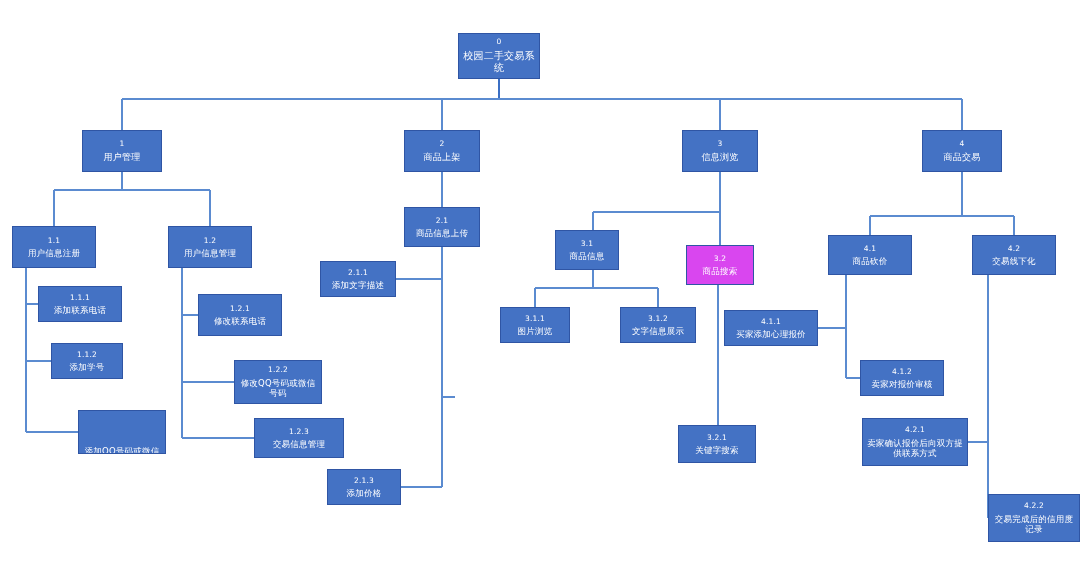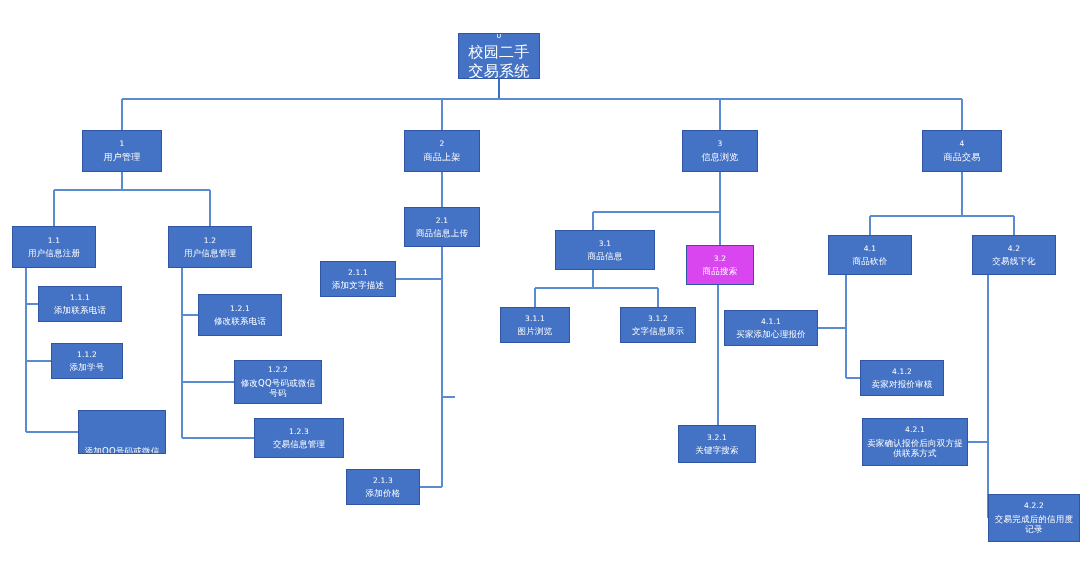--- a/index.html
+++ b/index.html
@@ -52,21 +52,21 @@
     letter-spacing: 0.2px;
     margin-bottom: 3px;
     white-space: nowrap;
   }
   .node .node-label {
     font-size: 8.5px;
     letter-spacing: 0.2px;
     word-break: break-all;
   }
   .node.root .node-id { font-size: 7.5px; }
-  .node.root .node-label { font-size: 15px; }
+  .node.root .node-label { font-size: 10px; }
   .node.lvl1 .node-label { font-size: 9px; }
 </style>
 </head>
 <body>
 
 <div id="diagram-canvas">
 
   <svg id="connector-layer" viewBox="0 0 1081 584" width="1081" height="584" xmlns="http://www.w3.org/2000/svg">
     <g fill="none" stroke="#5B8BD0" stroke-width="1.2" shape-rendering="crispEdges">
 
@@ -182,25 +182,25 @@
         <div class="node-label">交易信息管理</div>
       </div>
       <div class="node" style="left: 404px; top: 207px; width: 76px; height: 40px; background: rgb(68, 114, 196); border-color: rgb(47, 85, 164); color: rgb(255, 255, 255);">
         <div class="node-id">2.1</div>
         <div class="node-label">商品信息上传</div>
       </div>
       <div class="node" style="left: 320px; top: 261px; width: 76px; height: 36px; background: rgb(68, 114, 196); border-color: rgb(47, 85, 164); color: rgb(255, 255, 255);">
         <div class="node-id">2.1.1</div>
         <div class="node-label">添加文字描述</div>
       </div>
-      <div class="node" style="left: 346px; top: 469px; width: 74px; height: 36px; background: rgb(68, 114, 196); border-color: rgb(47, 85, 164); color: rgb(255, 255, 255);">
+      <div class="node" style="left: 327px; top: 469px; width: 74px; height: 36px; background: rgb(68, 114, 196); border-color: rgb(47, 85, 164); color: rgb(255, 255, 255);">
         <div class="node-id">2.1.3</div>
         <div class="node-label">添加价格</div>
       </div>
-      <div class="node" style="left: 555px; top: 230px; width: 100px; height: 40px; background: rgb(68, 114, 196); border-color: rgb(47, 85, 164); color: rgb(255, 255, 255);">
+      <div class="node" style="left: 555px; top: 230px; width: 64px; height: 40px; background: rgb(68, 114, 196); border-color: rgb(47, 85, 164); color: rgb(255, 255, 255);">
         <div class="node-id">3.1</div>
         <div class="node-label">商品信息</div>
       </div>
       <div class="node" style="left: 686px; top: 245px; width: 68px; height: 40px; background: #d946ef; border-color: rgb(47, 85, 164); color: rgb(255, 255, 255);">
         <div class="node-id">3.2</div>
         <div class="node-label">商品搜索</div>
       </div>
       <div class="node" style="left: 500px; top: 307px; width: 70px; height: 36px; background: rgb(68, 114, 196); border-color: rgb(47, 85, 164); color: rgb(255, 255, 255);">
         <div class="node-id">3.1.1</div>
         <div class="node-label">图片浏览</div>

